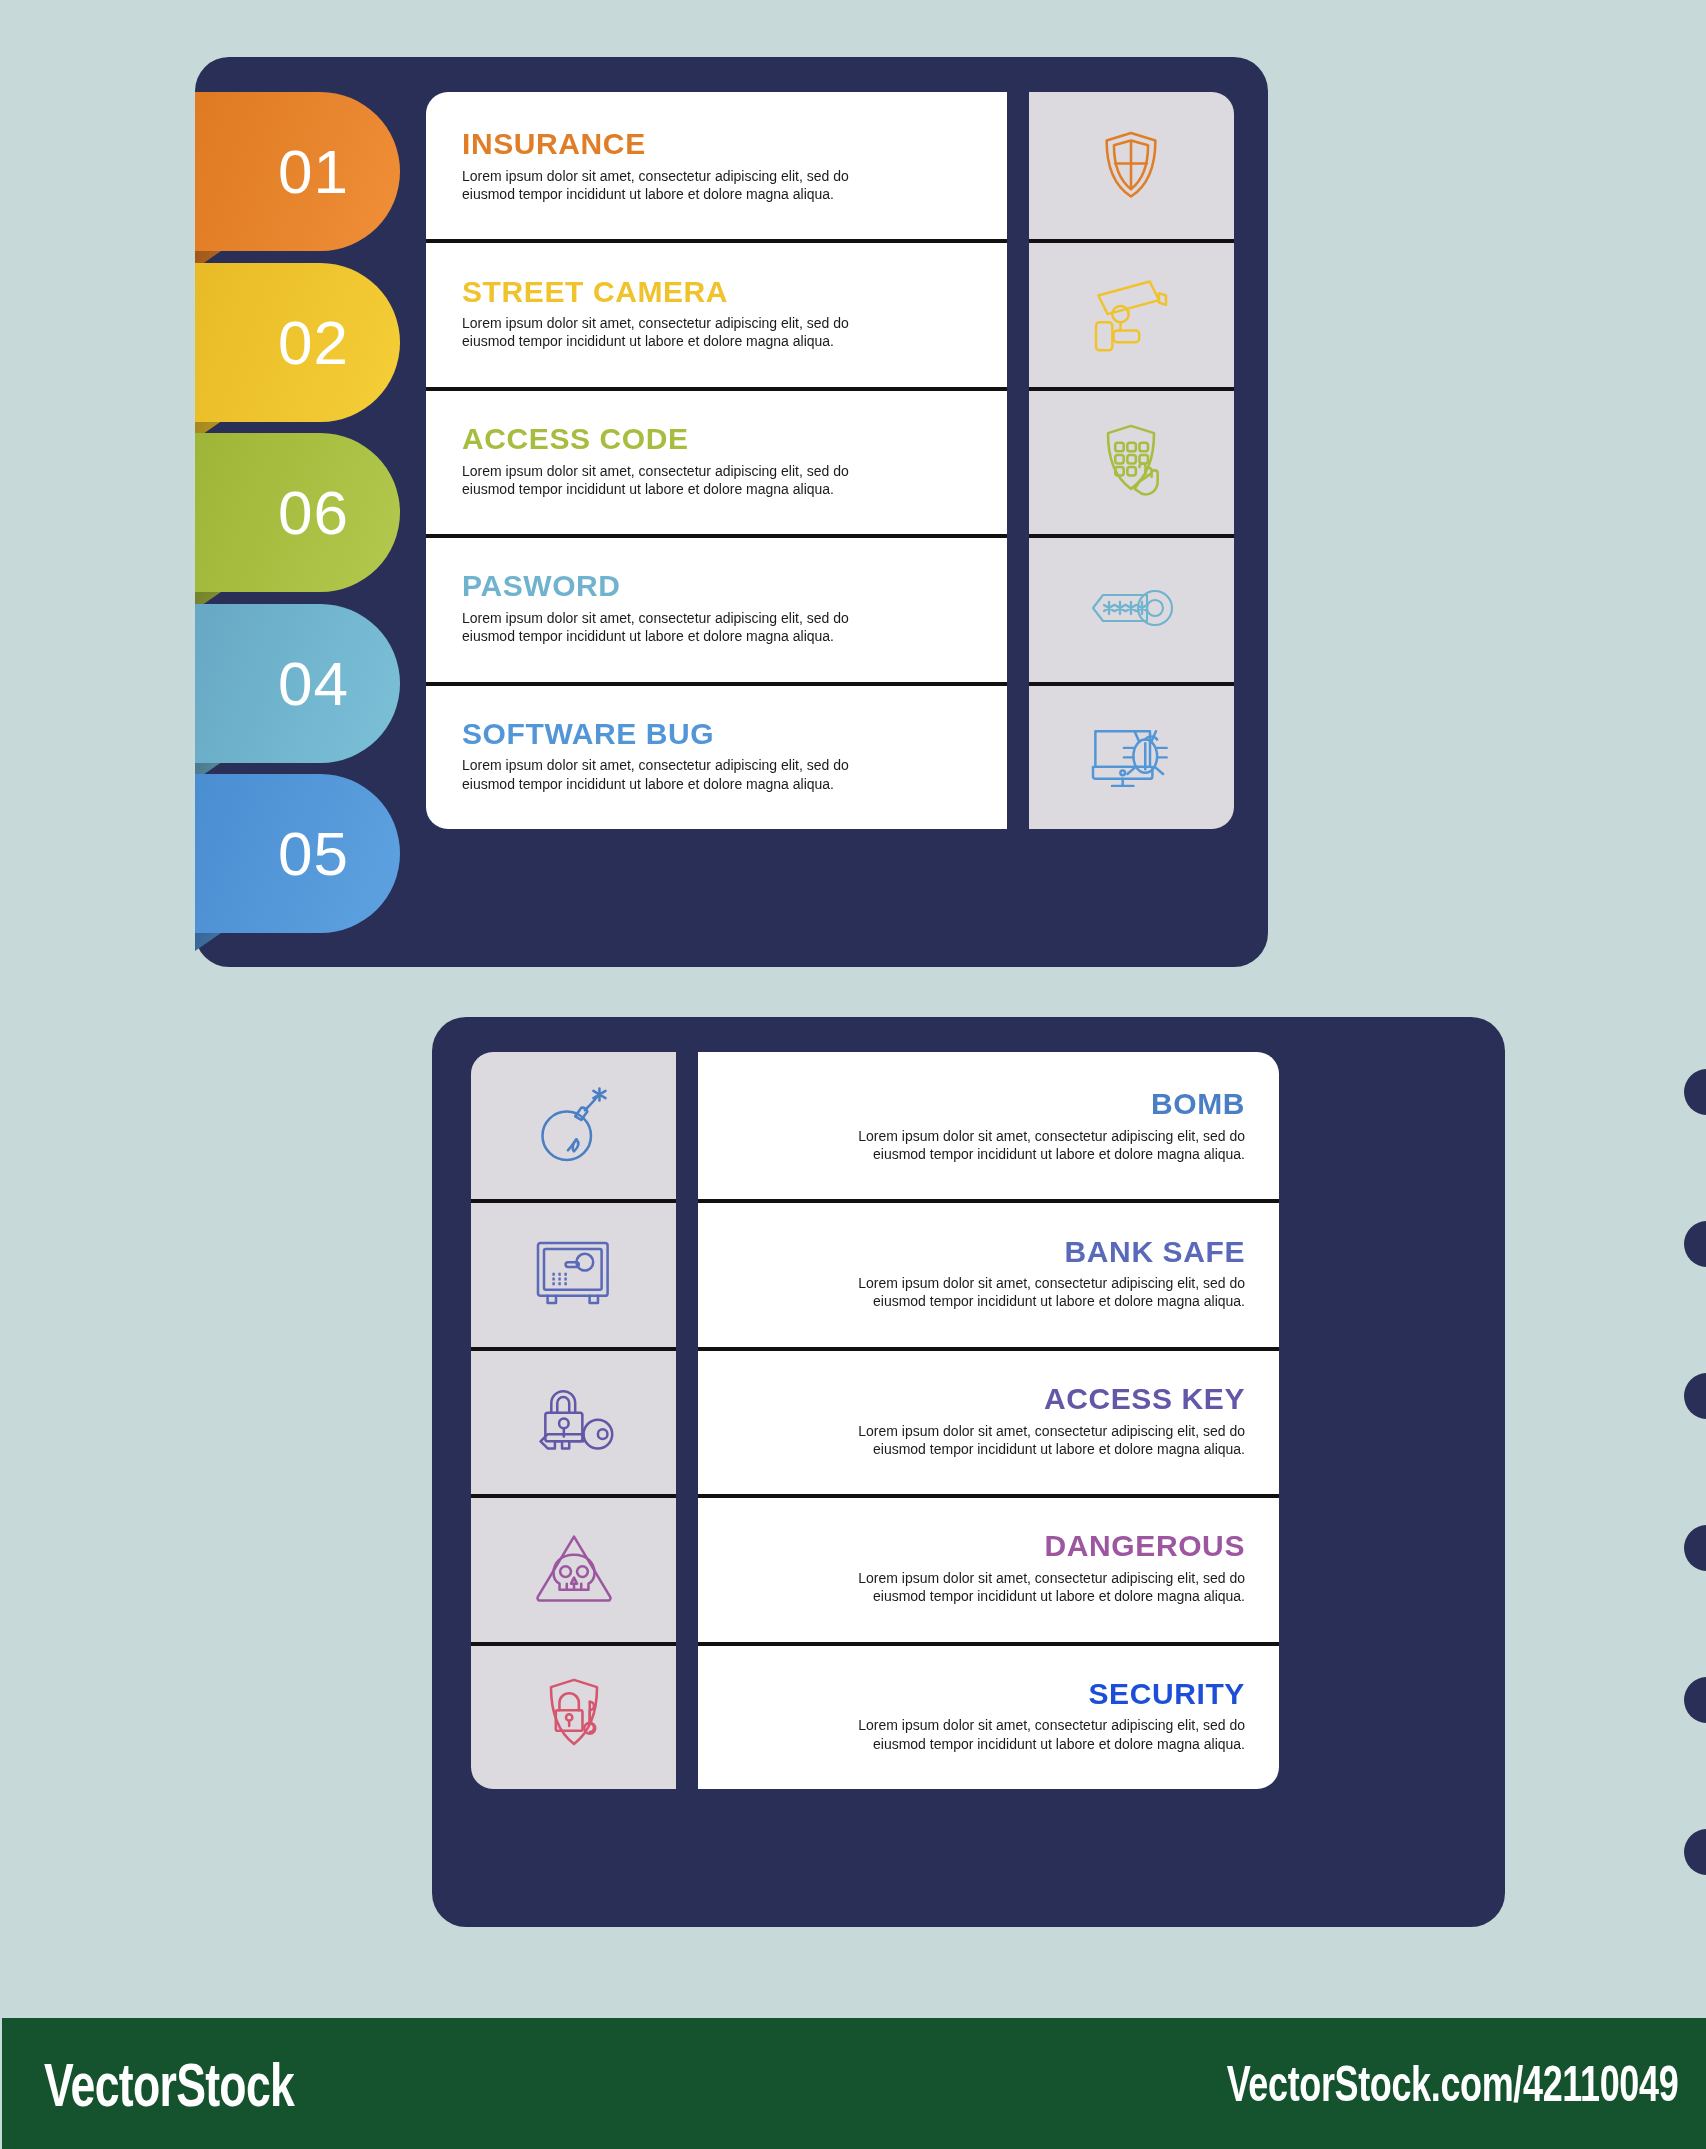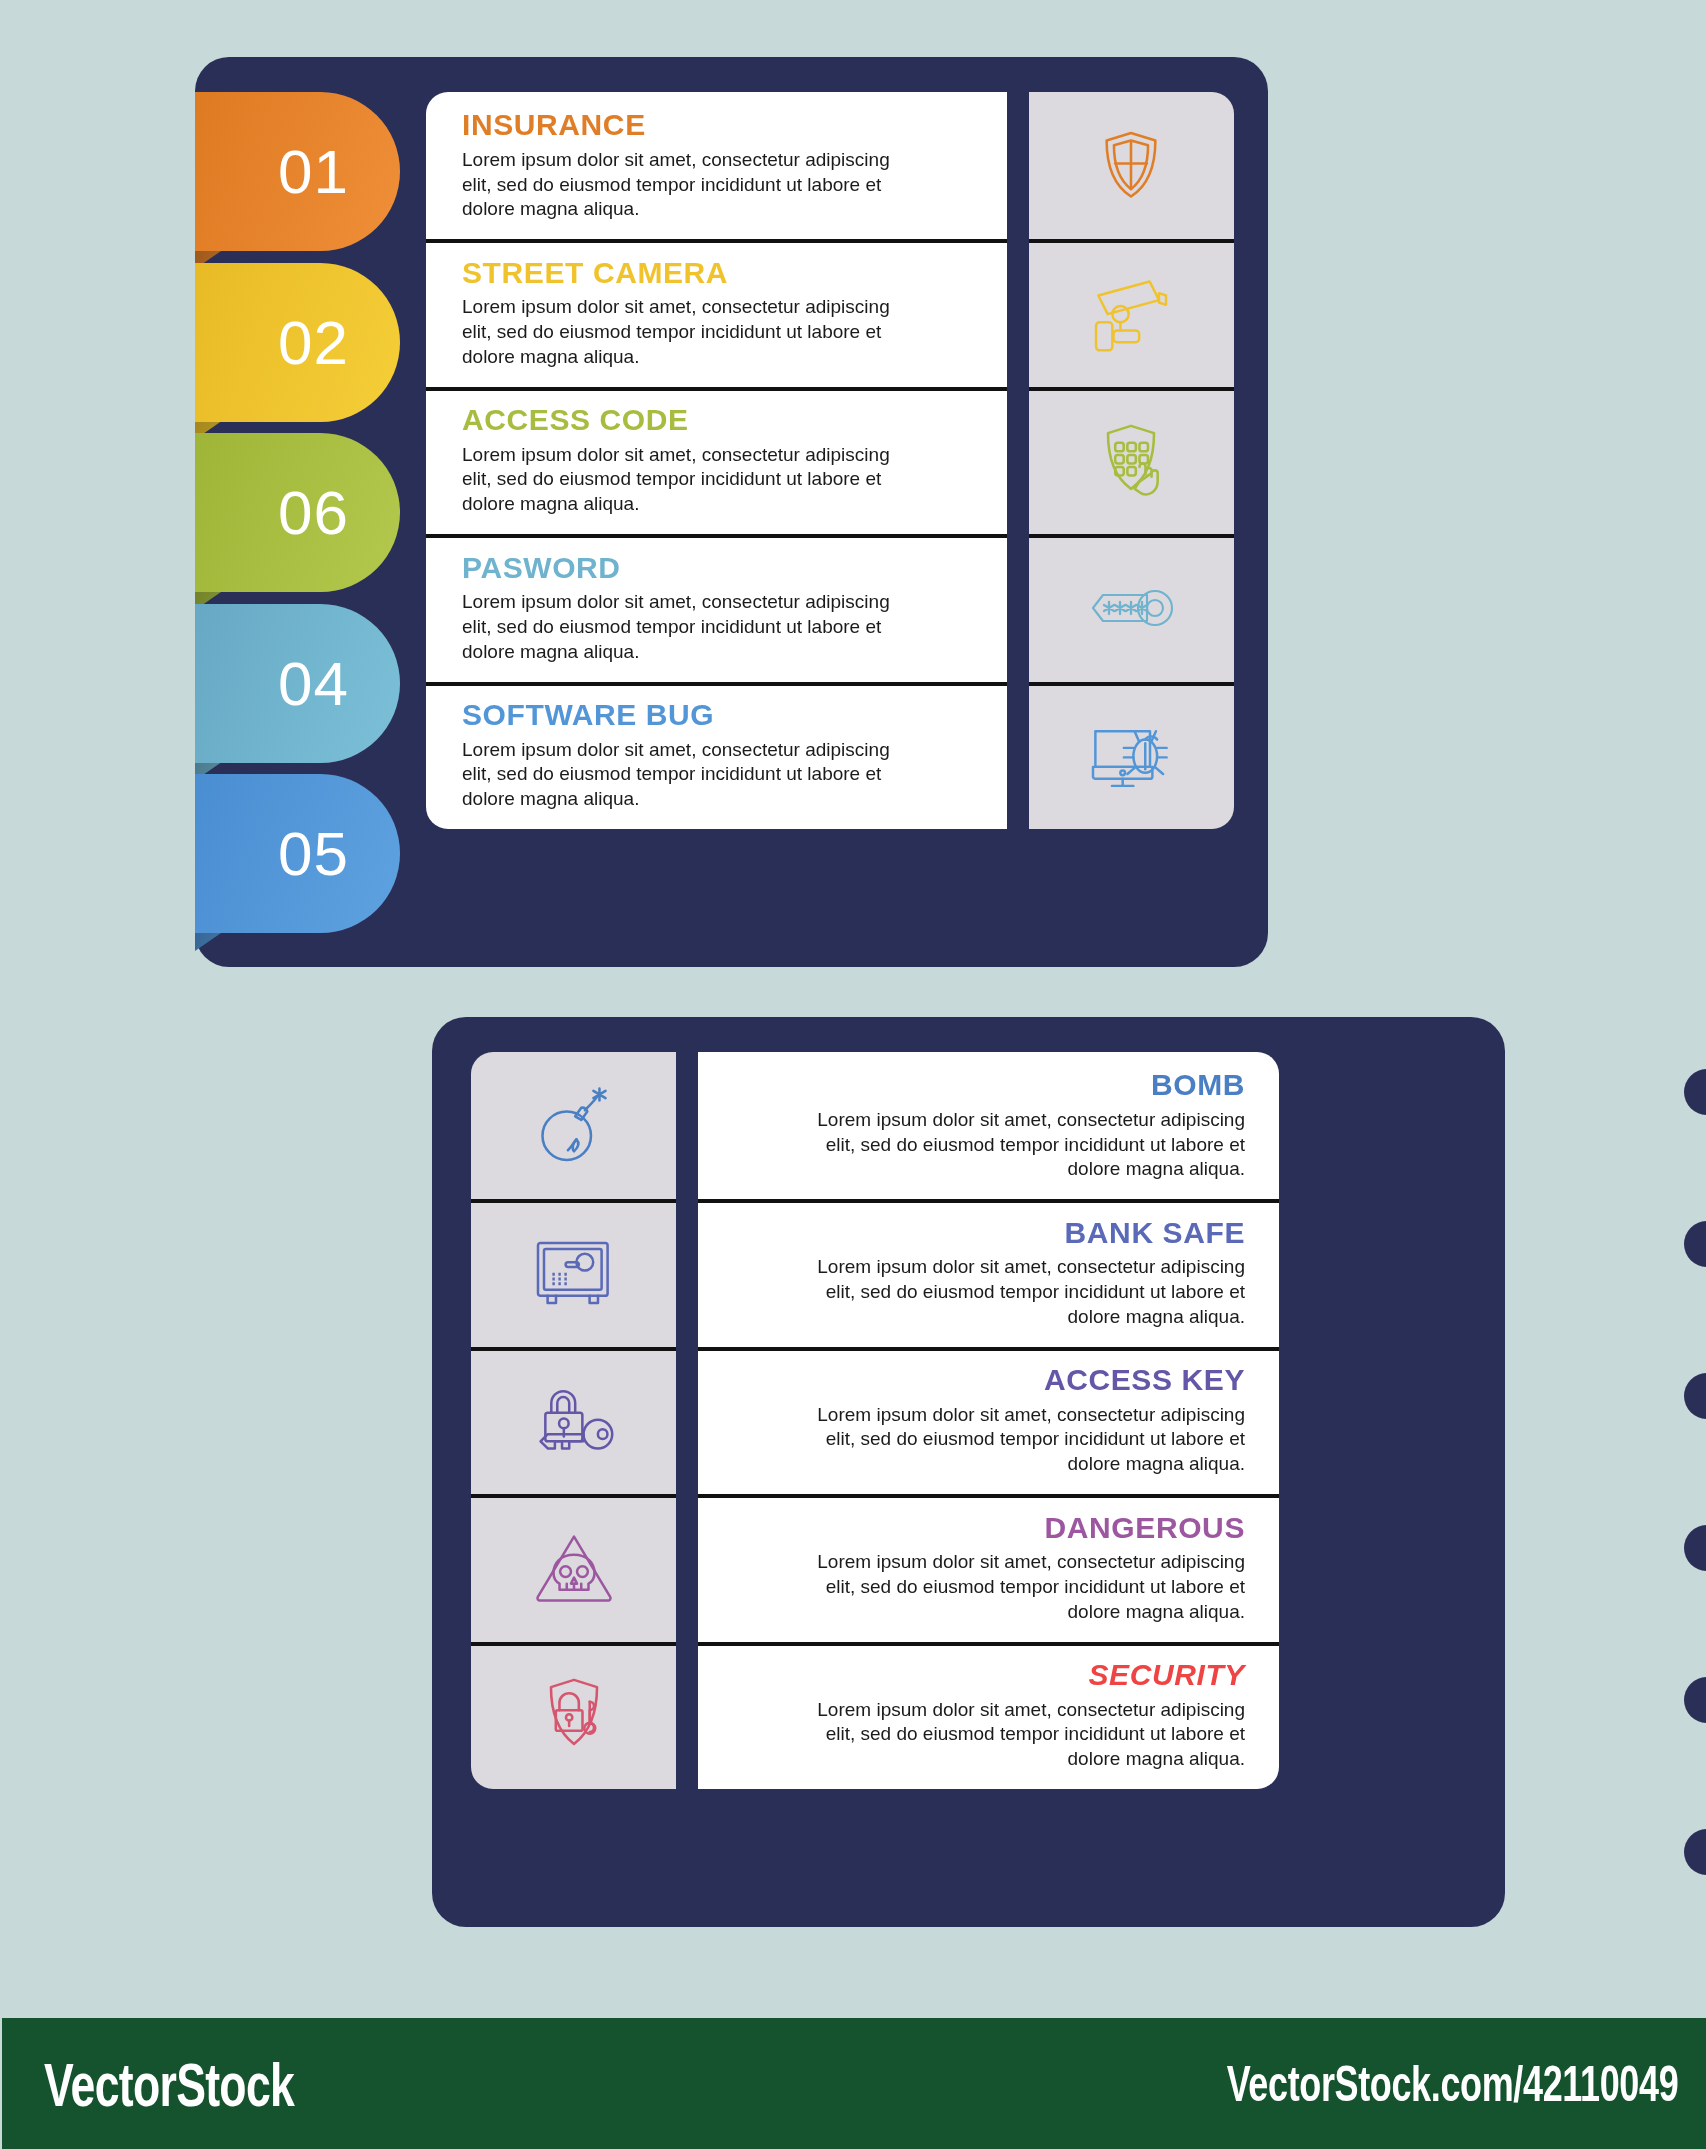--- a/index.html
+++ b/index.html
@@ -94,21 +94,21 @@
   #card-bot .txt { padding: 0 34px 0 18px; text-align: right; }
 
   .row-title {
     font-size: 30px;
     font-weight: bold;
     letter-spacing: 0.6px;
     line-height: 1.05;
     margin-bottom: 7px;
   }
   .row-desc {
-    font-size: 19px;
+    font-size: 14px;
     line-height: 1.30;
     color: #1b1b1b;
     max-width: 428px;
   }
   #card-bot .row-desc { max-width: 428px; margin-left: auto; }
 
   
   .icon-cell {
     flex: 1 1 0;
     position: relative;
@@ -423,21 +423,21 @@
               </div>
             </div>
             <div class="row">
               <div class="txt">
                 <div class="row-title" style="color: rgb(156, 87, 160);">DANGEROUS</div>
                 <div class="row-desc">Lorem ipsum dolor sit amet, consectetur adipiscing elit, sed do eiusmod tempor incididunt ut labore et dolore magna aliqua.</div>
               </div>
             </div>
             <div class="row">
               <div class="txt">
-                <div class="row-title" style="color: #ef4444; font-style: italic;">SECURITY</div>
+                <div class="row-title" style="color: #1d4ed8;">SECURITY</div>
                 <div class="row-desc">Lorem ipsum dolor sit amet, consectetur adipiscing elit, sed do eiusmod tempor incididunt ut labore et dolore magna aliqua.</div>
               </div>
             </div>
           </div>
       </div>
     </div>
 
   </div>
 
   <div id="footer">

